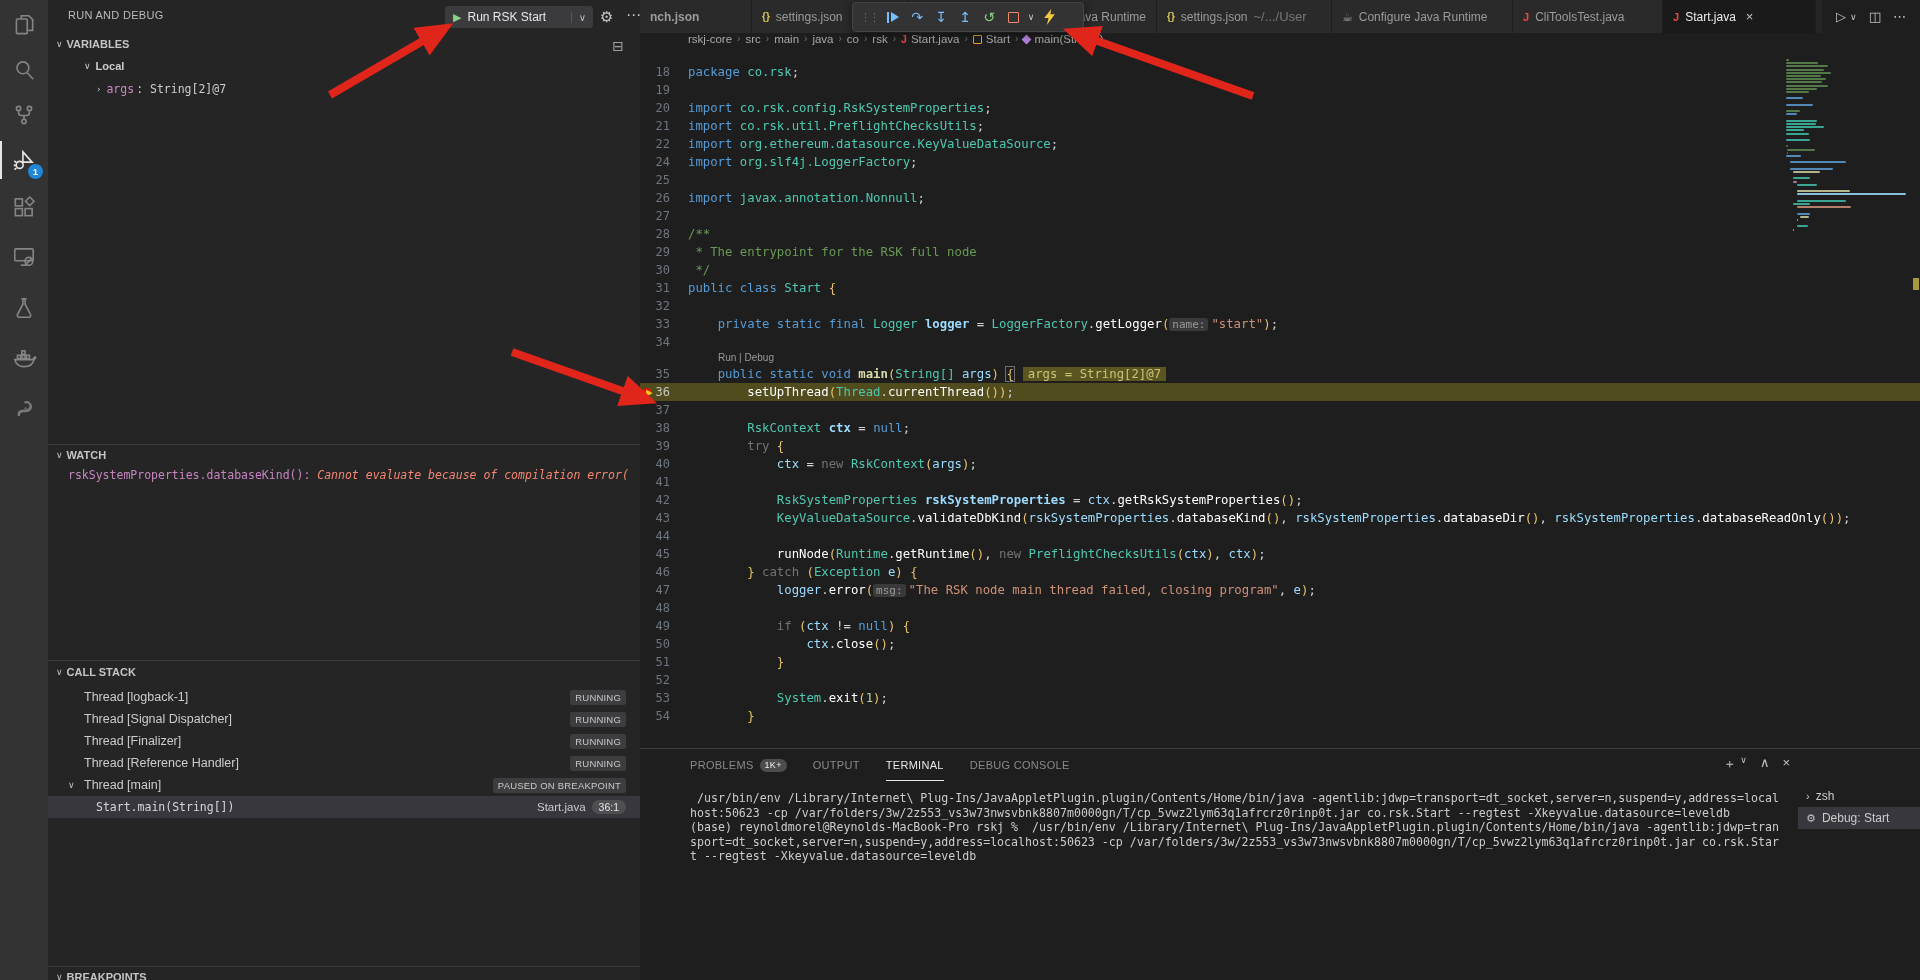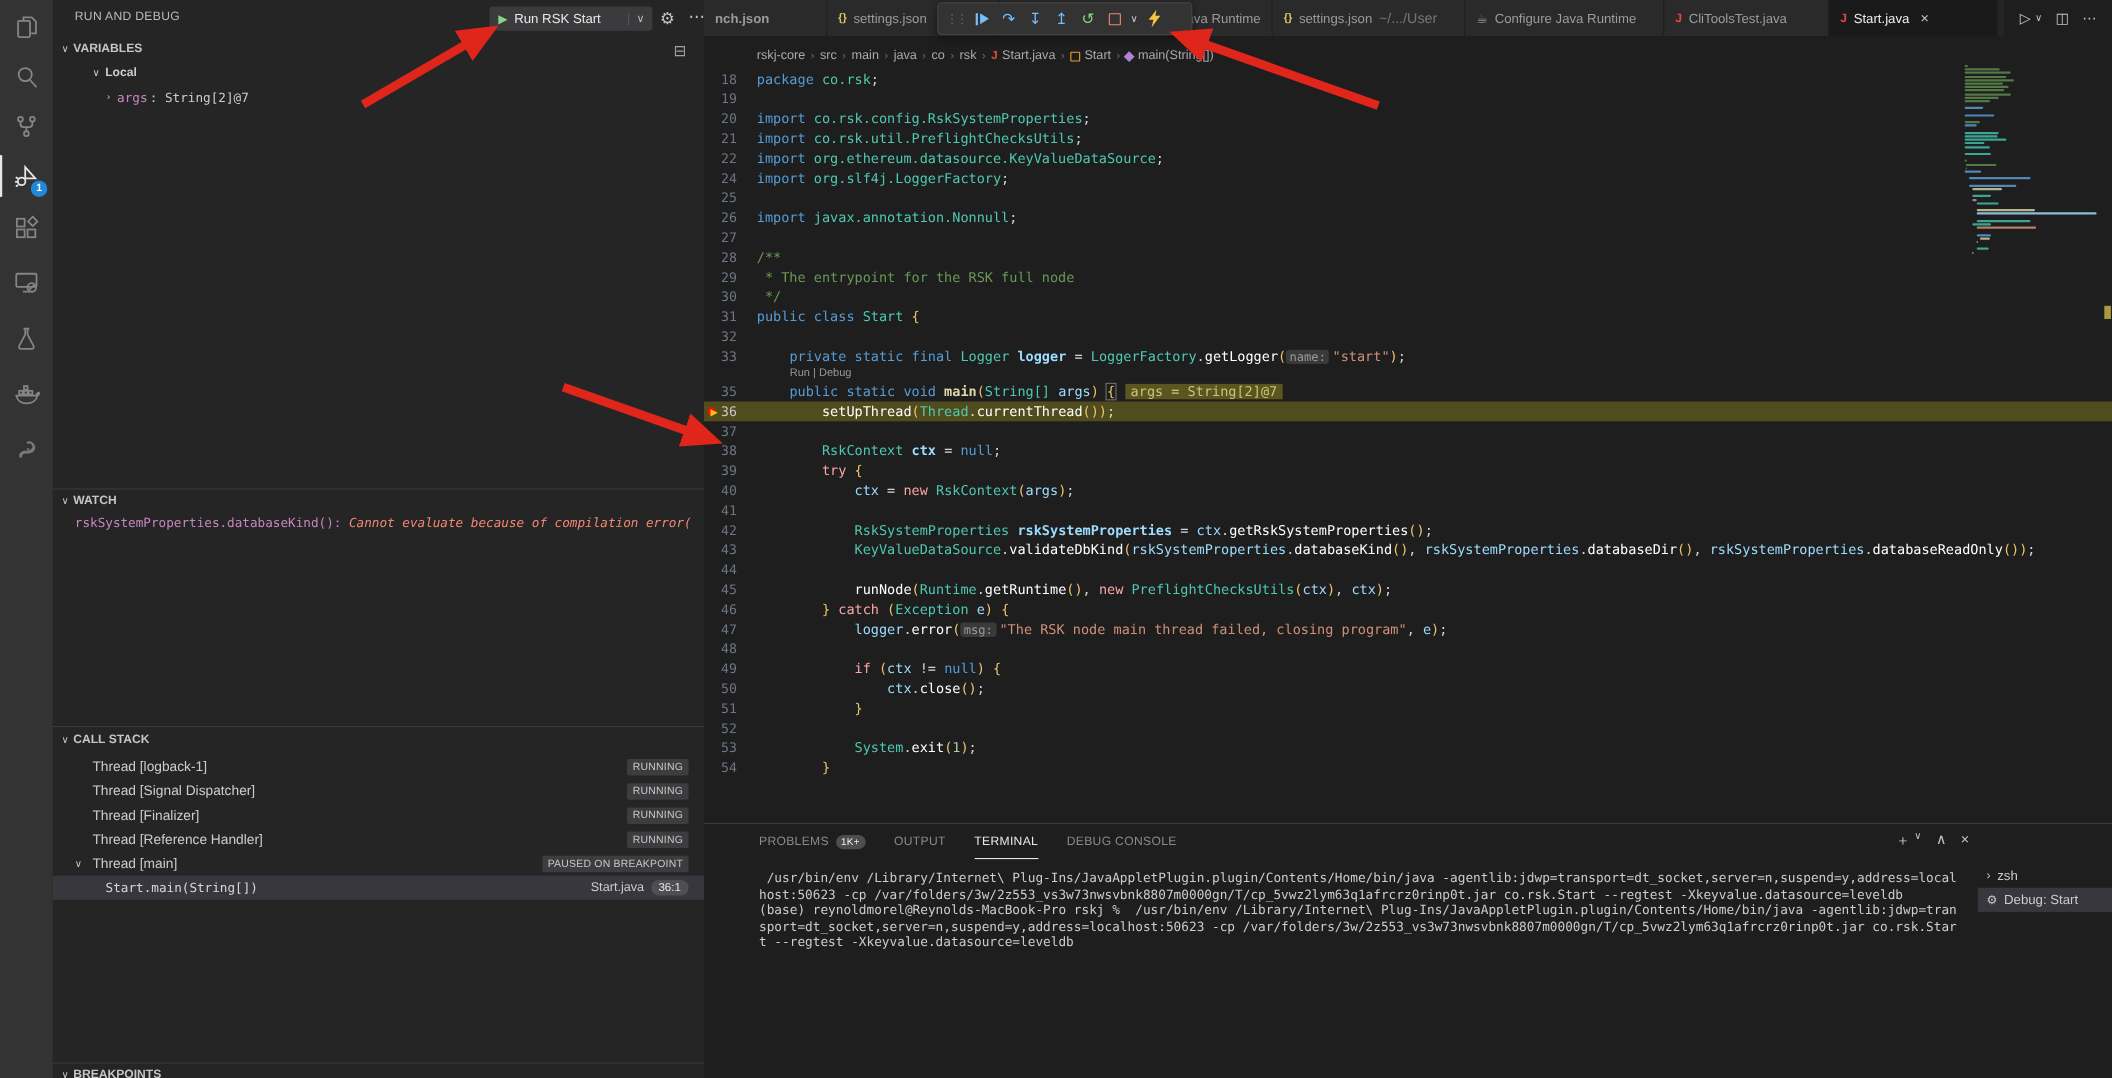--- a/index.html
+++ b/index.html
@@ -60,39 +60,39 @@
 
   .dbg-toolbar{position:absolute;left:212px;top:2px;width:222px;height:28px;background:#333333;border:1px solid #454545;
                border-radius:4px;box-shadow:0 2px 8px rgba(0,0,0,.5);display:flex;align-items:center;z-index:9;padding:0 4px;}
   .dbg-toolbar .grip{color:#6f6f6f;font-size:11px;letter-spacing:-2px;margin:0 3px;cursor:grab;}
   .dbg-btn{width:24px;height:24px;display:flex;align-items:center;justify-content:center;font-size:14px;cursor:pointer;}
   .dbg-btn.small{width:12px;font-size:9px;}
   .stop-sq{width:9px;height:9px;border:1.5px solid #f48771;border-radius:1px;display:inline-block;}
   .cont-bar{display:inline-block;width:2px;height:11px;background:#75beff;margin-right:2px;}
   .cont-tri{display:inline-block;width:0;height:0;border-left:8px solid #75beff;border-top:5.5px solid transparent;border-bottom:5.5px solid transparent;}
 
-  .breadcrumbs{position:absolute;left:0;top:33px;right:0;height:24px;display:flex;align-items:flex-end;font-size:11.5px;color:#a9a9a9;padding-left:48px;background:#1e1e1e;}
+  .breadcrumbs{position:absolute;left:0;top:33px;right:0;height:24px;display:flex;align-items:flex-start;font-size:11.5px;color:#a9a9a9;padding-left:48px;background:#1e1e1e;}
   .bc-item{display:flex;align-items:center;gap:4px;cursor:pointer;}
   .bc-sep{margin:0 5px;color:#6e6e6e;font-size:10px;}
   .bc-java{color:#e9483f;font-weight:bold;font-size:10.5px;}
   .bc-class{width:7px;height:7px;border:1.5px solid #ee9d28;border-radius:1px;display:inline-block;}
   .bc-method{width:7px;height:7px;background:#b180d7;transform:rotate(45deg);display:inline-block;}
 
   
   .code-area{position:absolute;left:0;top:57px;right:0;height:691px;overflow:hidden;padding-top:6px;box-sizing:border-box;}
   .code-line{display:flex;height:18px;line-height:18px;position:relative;}
   .gutter{width:48px;flex:0 0 48px;text-align:right;padding-right:18px;box-sizing:border-box;color:#6e7681;
           font-family:"DejaVu Sans Mono",monospace;font-size:12px;position:relative;cursor:pointer;}
   .code-line.current{background:#504c1d;}
   .code-line.current .gutter{color:#c6c6c6;}
   .bp-dot{position:absolute;left:3px;top:5px;width:8px;height:8px;border-radius:50%;background:#e51400;}
   .bp-arrow{position:absolute;left:6px;top:1px;color:#f5c518;font-size:11px;}
   .codetext{font-family:"DejaVu Sans Mono",monospace;font-size:12.3px;white-space:pre;}
   .codelens{height:14px;line-height:14px;margin-left:78px;font-size:10px;color:#999999;cursor:pointer;}
-  .k{color:#569cd6}.c{color:#fca5a5}.t{color:#4ec9b0}.v{color:#9cdcfe}
+  .k{color:#569cd6}.c{color:#737373}.t{color:#4ec9b0}.v{color:#9cdcfe}
   .vb{color:#9cdcfe;font-weight:bold}.m{color:#ffffff}.mb{color:#dcdcaa;font-weight:bold}
   .s{color:#ce9178}.cm{color:#6a9955}.p{color:#d4d4d4}.b{color:#e9c46a}.n{color:#b5cea8}
   .h{background:#3a3a3a;color:#999;border-radius:3px;padding:0 3px;margin-right:3px;font-size:11px;}
   .bx{color:#e9c46a;outline:1px solid #6e6e6e;}
   .dbgpill{background:#5a561f;color:#cdc27a;padding:0 5px;margin-left:9px;}
 
   .minimap{position:absolute;right:10px;top:59px;width:124px;z-index:3;cursor:pointer;}
   .mm-bar{position:absolute;height:2px;border-radius:1px;opacity:.85;}
   .ruler-mark{position:absolute;right:1px;top:278px;width:6px;height:12px;background:#a89a3c;z-index:3;}
 
@@ -422,20 +422,24 @@
           <div class="gutter">31</div>
           <span class="codetext"><span class="k">public class</span><span class="t"> Start</span><span class="b"> {</span></span>
         </div>
         <div class="code-line">
           <div class="gutter">32</div>
           <span class="codetext"></span>
         </div>
         <div class="code-line">
           <div class="gutter">33</div>
           <span class="codetext"><span class="p">    </span><span class="k">private static final</span><span class="t"> Logger</span><span class="vb"> logger</span><span class="p"> = </span><span class="t">LoggerFactory</span><span class="p">.</span><span class="m">getLogger</span><span class="b">(</span><span class="h">name:</span><span class="s">"start"</span><span class="b">)</span><span class="p">;</span></span>
+        </div>
+        <div class="code-line">
+          <div class="gutter">34</div>
+          <span class="codetext"></span>
         </div>
         <div class="codelens">Run | Debug</div>
         <div class="code-line">
           <div class="gutter">35</div>
           <span class="codetext"><span class="p">    </span><span class="k">public static void</span><span class="mb"> main</span><span class="b">(</span><span class="t">String[]</span><span class="v"> args</span><span class="b">)</span><span class="p"> </span><span class="bx">{</span><span class="dbgpill">args = String[2]@7</span></span>
         </div>
         <div class="code-line current">
           <div class="gutter">36<span class="bp-dot"></span><span class="bp-arrow">▶</span></div>
           <span class="codetext"><span class="p">        </span><span class="m">setUpThread</span><span class="b">(</span><span class="t">Thread</span><span class="p">.</span><span class="m">currentThread</span><span class="b">()</span><span class="b">)</span><span class="p">;</span></span>
         </div>

